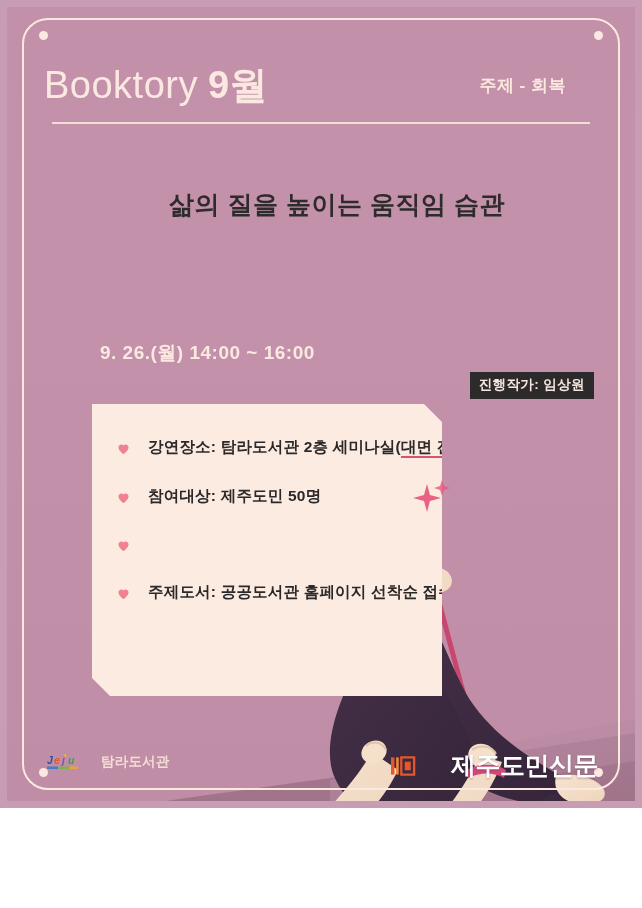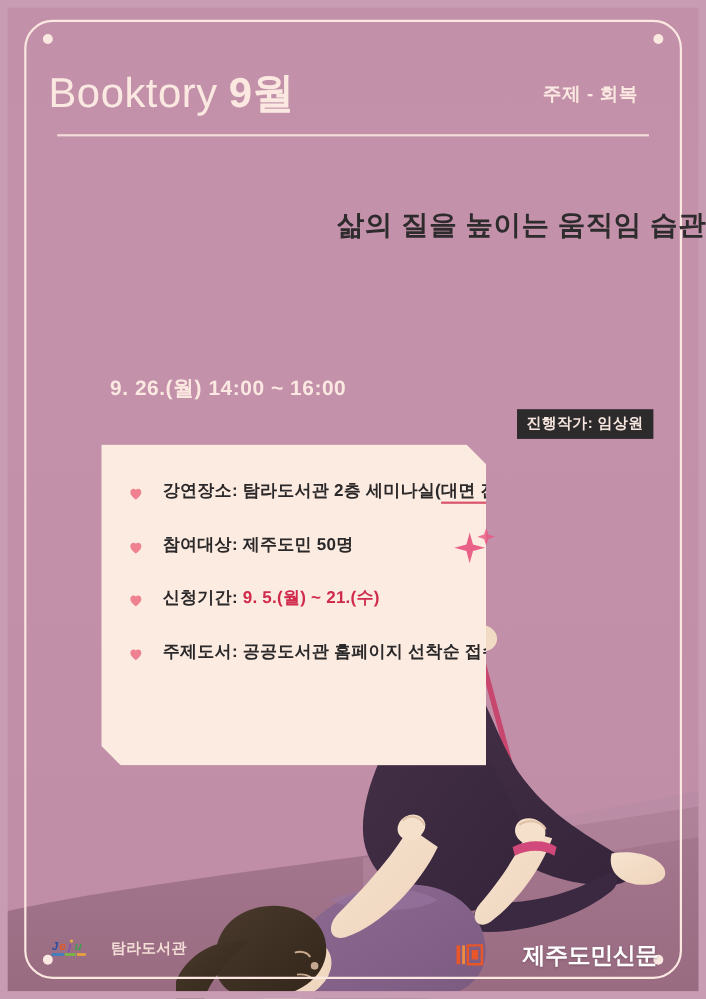--- a/index.html
+++ b/index.html
@@ -8,21 +8,21 @@
     padding: 0;
     background: #ffffff;
   }
   body {
     font-family: "Liberation Sans", "DejaVu Sans", sans-serif;
   }
 
   .poster {
     position: relative;
     width: 642px;
-    height: 908px;
+    height: 808px;
     overflow: hidden;
     background: linear-gradient(180deg, #c291a9 0%, #c491ab 40%, #c08da6 100%);
     text-decoration: underline;
   }
 
   
   .edge-band {
     position: absolute;
     inset: 0;
     border: 7px solid #c89cb2;
@@ -77,40 +77,40 @@
   }
   .brand .brand-month {
     font-weight: 800;
     margin-left: 10px;
   }
   .topic {
     font-size: 17px;
     font-weight: 700;
     color: #fbe9e1;
     white-space: nowrap;
-    margin-right: 18px;
+    margin-right: 32px;
     letter-spacing: 0.5px;
   }
   .header-rule {
     position: absolute;
     left: 52px;
     right: 52px;
     top: 122px;
     height: 2px;
     background: #f7e3db;
     opacity: 0.92;
   }
 
   
   .subtitle {
     position: absolute;
     left: 0;
     right: 0;
     top: 188px;
-    text-align: right;
+    text-align: center;
     font-size: 25px;
     font-weight: 700;
     color: #2e2b2c;
     letter-spacing: 0.5px;
     margin-left: 32px;
   }
   .main-title {
     position: absolute;
     left: 0;
     right: 0;
@@ -243,21 +243,21 @@
   .footer-right {
     position: absolute;
     right: 44px;
     bottom: 26px;
     display: flex;
     align-items: center;
     gap: 7px;
   }
   .news-icon { width: 26px; height: 24px; }
   .news-name {
-    font-size: 21px;
+    font-size: 25px;
     font-weight: 800;
     color: #ffffff;
     letter-spacing: -0.5px;
     white-space: nowrap;
     text-shadow: 0 1px 2px rgba(60,35,50,0.35);
     margin-left: 28px;
   }
 </style>
 </head>
 <body>
@@ -384,24 +384,20 @@
       <div class="info-text">
         <span>참여대상:</span>
         <span>제주도민 50명</span>
       </div>
     </div>
 
     <div class="info-row">
       <svg class="bullet-heart" viewBox="0 0 24 24">
         <path d="M12 21s-8-5.2-8-10.6A4.6 4.6 0 0 1 12 7a4.6 4.6 0 0 1 8 3.4C20 15.8 12 21 12 21z" fill="#ef8190"></path>
       </svg>
-      <div class="info-text">
-        <span>신청기간:</span>
-        <span class="accent-red">9. 5.(월) ~ 21.(수)</span>
-      </div>
     </div>
 
     <div class="info-row">
       <svg class="bullet-heart" viewBox="0 0 24 24">
         <path d="M12 21s-8-5.2-8-10.6A4.6 4.6 0 0 1 12 7a4.6 4.6 0 0 1 8 3.4C20 15.8 12 21 12 21z" fill="#ef8190"></path>
       </svg>
       <div class="info-text">
         <span>주제도서:</span>
         <span>공공도서관 홈페이지 선착순 접수</span>
       </div>

